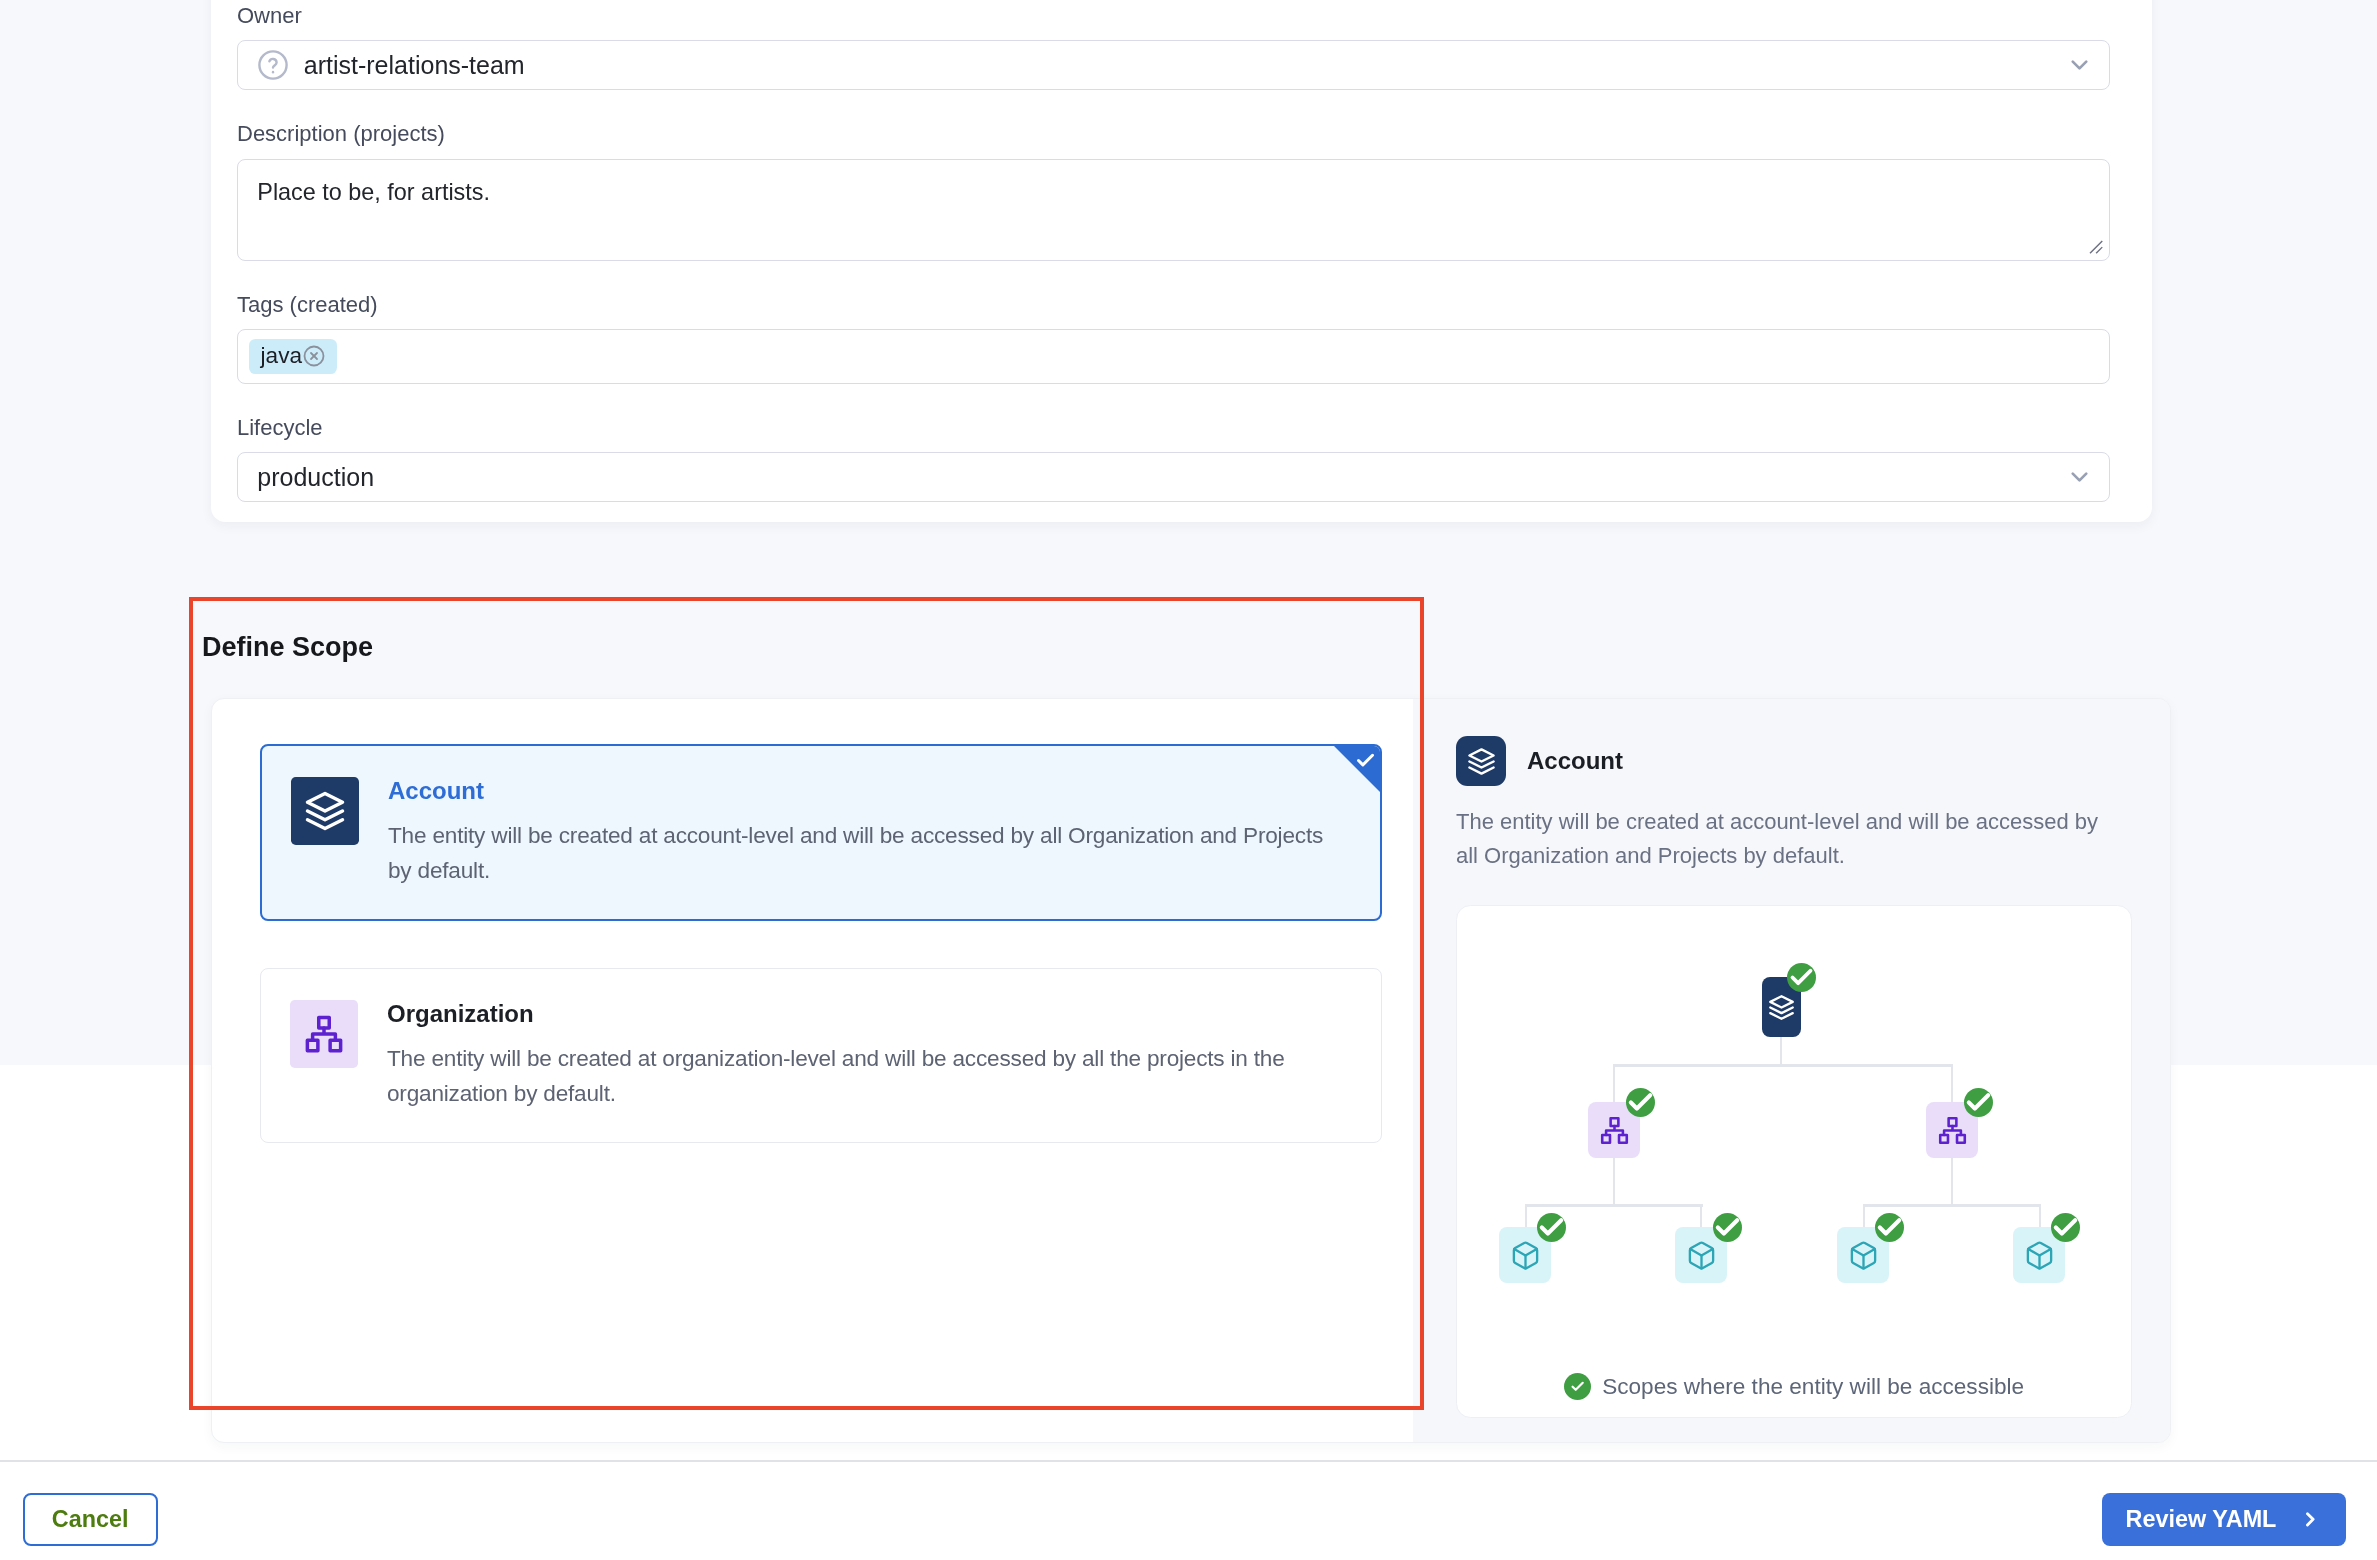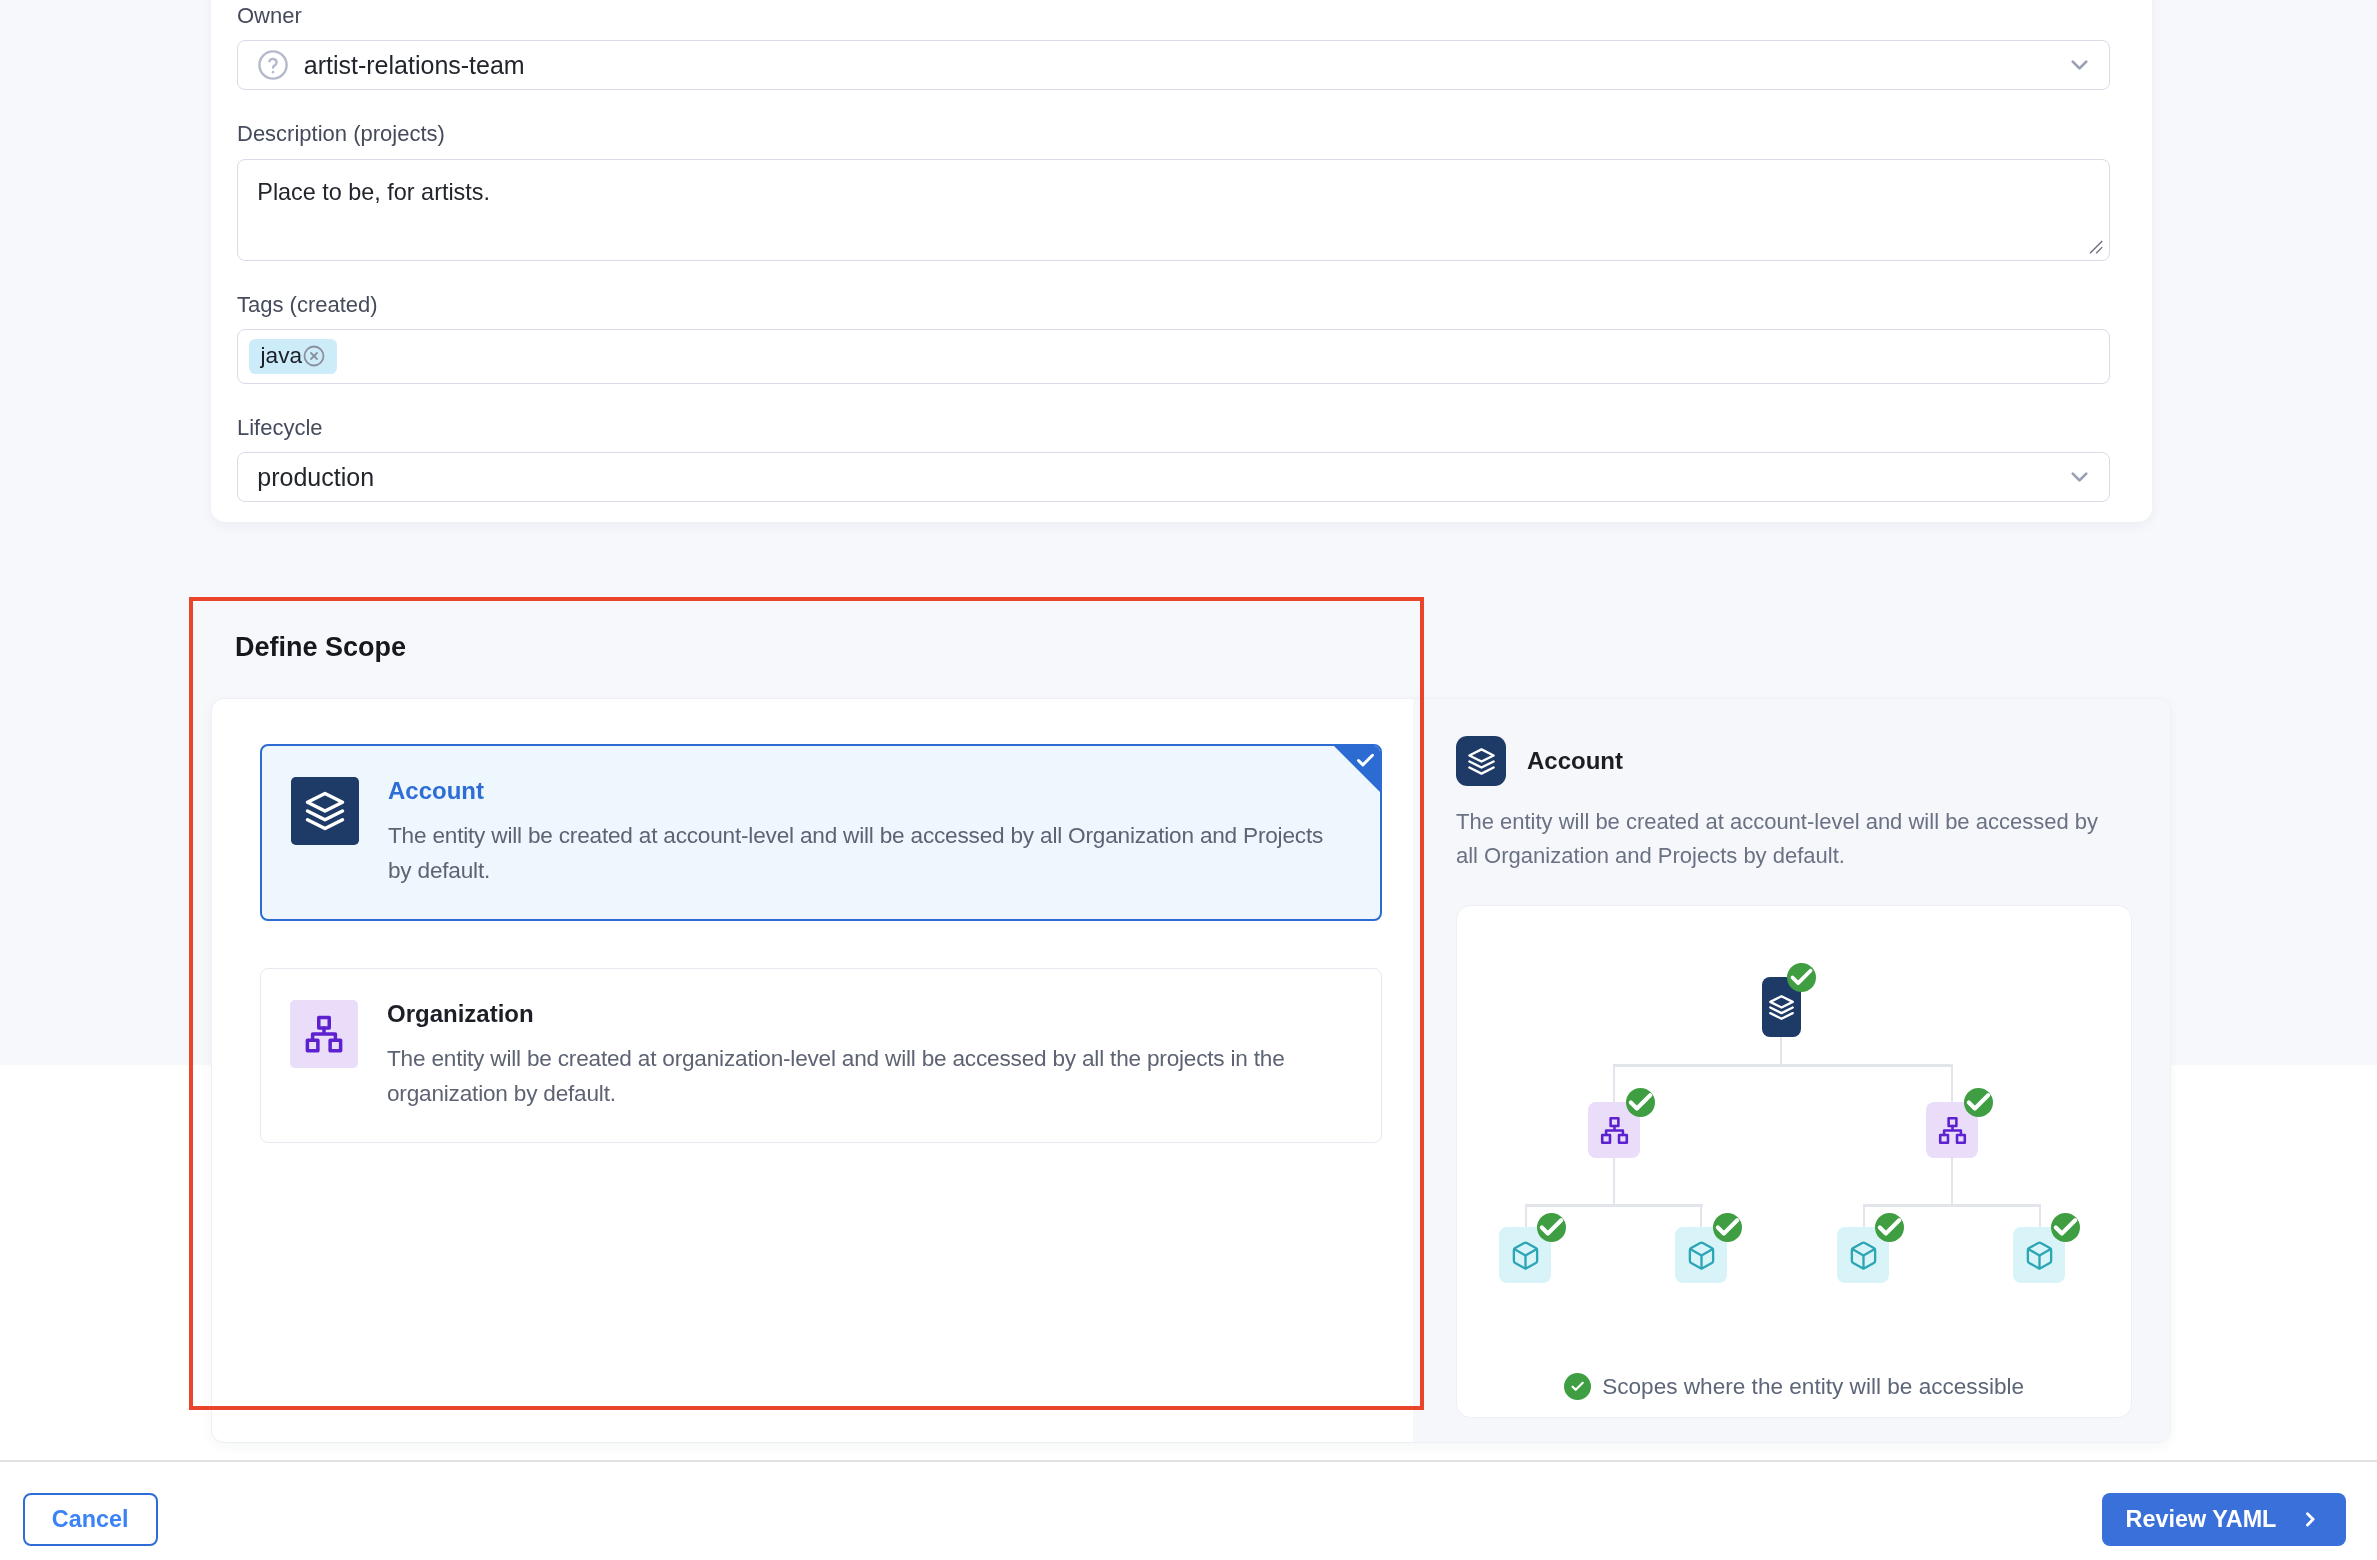--- a/index.html
+++ b/index.html
@@ -50,21 +50,21 @@
   }
   .chip svg { width: 24px; height: 24px; }
 
   
   .red-box {
     position: absolute; left: 189px; top: 597px; width: 1235px; height: 813px;
     border: 4.8px solid #ea452b; z-index: 30; pointer-events: none;
   }
 
   .scope-title {
-    position: absolute; left: 235px; top: 632px;
+    position: absolute; left: 202px; top: 632px;
     font-size: 27px; font-weight: 700; color: #16181c; z-index: 5;
   }
 
   
   .main-card {
     position: absolute; left: 211px; top: 698px; width: 1960px; height: 745px;
     background: #ffffff; border: 0.8px solid #eef0f4; border-radius: 13px;
     box-shadow: 0 3.2px 11.3px rgba(35,40,60,.04);
     overflow: hidden;
   }
@@ -143,21 +143,21 @@
 
   
   .footer-divider { position: absolute; left: 0; right: 0; top: 1460px; height: 1.6px; background: #e1e2e6; }
   .btn {
     position: absolute; top: 1493px; height: 53px; border-radius: 8px;
     display: flex; align-items: center; justify-content: center;
     font-size: 23.4px; font-weight: 700; cursor: pointer;
   }
   .btn-cancel {
     left: 22.6px; width: 135px; background: #ffffff;
-    border: 2.4px solid #2e6cd6; color: #3b82f6;
+    border: 2.4px solid #2e6cd6; color: #4d7c0f;
   }
   .btn-primary {
     right: 31px; padding: 0 24px; gap: 23px; background: #3a70da;
     border: none; color: #ffffff;
   }
   .btn-primary svg { width: 22.6px; height: 22.6px; }
 </style>
 </head>
 <body>
 

